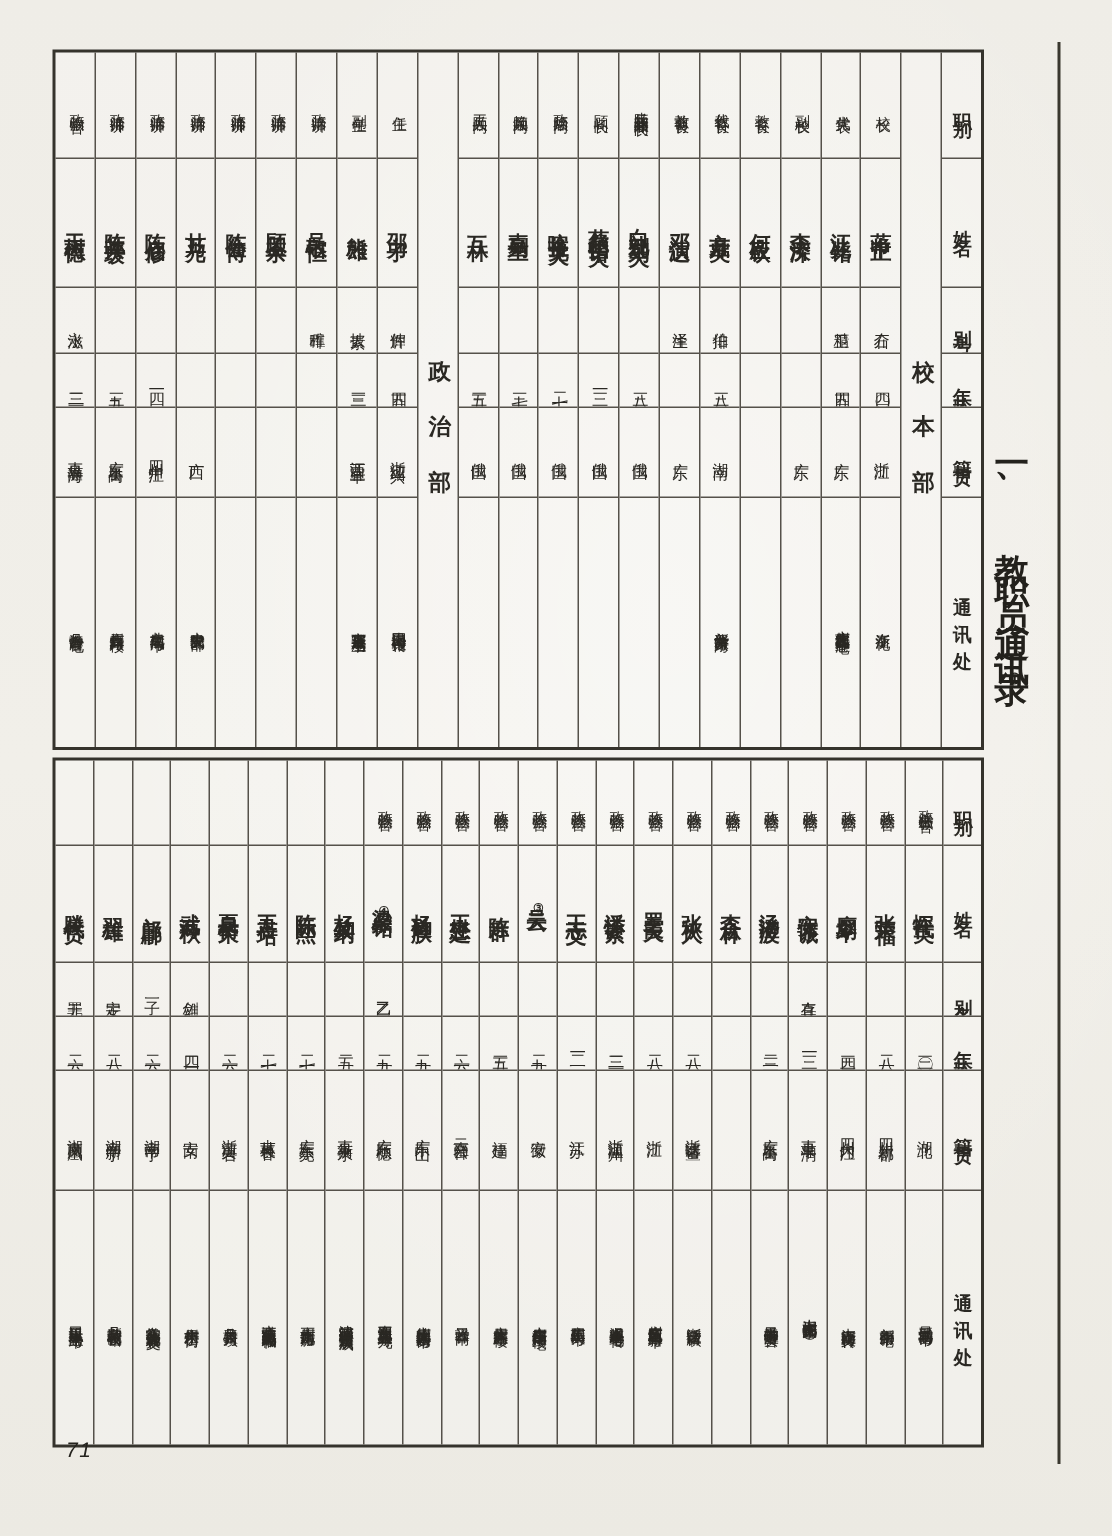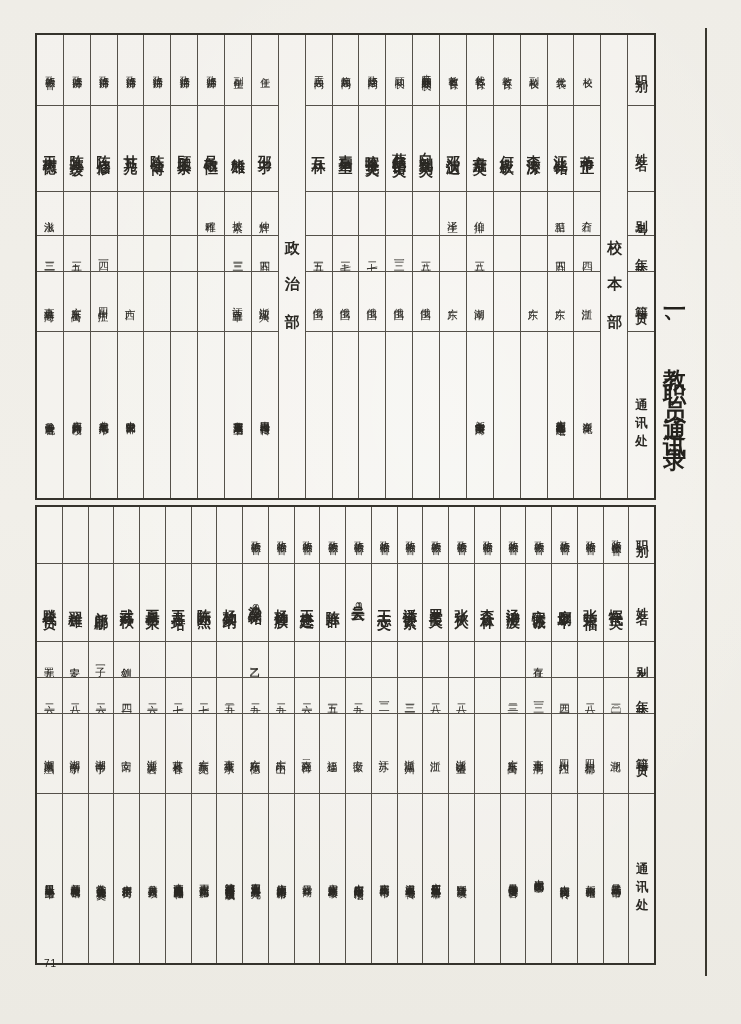--- a/index.html
+++ b/index.html
@@ -93,23 +93,24 @@
   .tnote{font-size:10px;letter-spacing:0;}
   .right-rule{
     position:absolute;
     left:705px;top:28px;
     width:2px;height:948px;
     background:#3a382f;
   }
   .page-num{
     position:absolute;
     left:44px;top:958px;
-    font-size:10px;
+    font-size:14px;
     letter-spacing:1px;
     color:#24221d;
+    font-style:italic;
   }
 </style>
 </head>
 <body>
 
 <div class="page">
   <div class="tbl t1" id="table-top">
       <div class="col header-col">
         <div class="cell c-role">
           <span class="v ht">职别</span>

